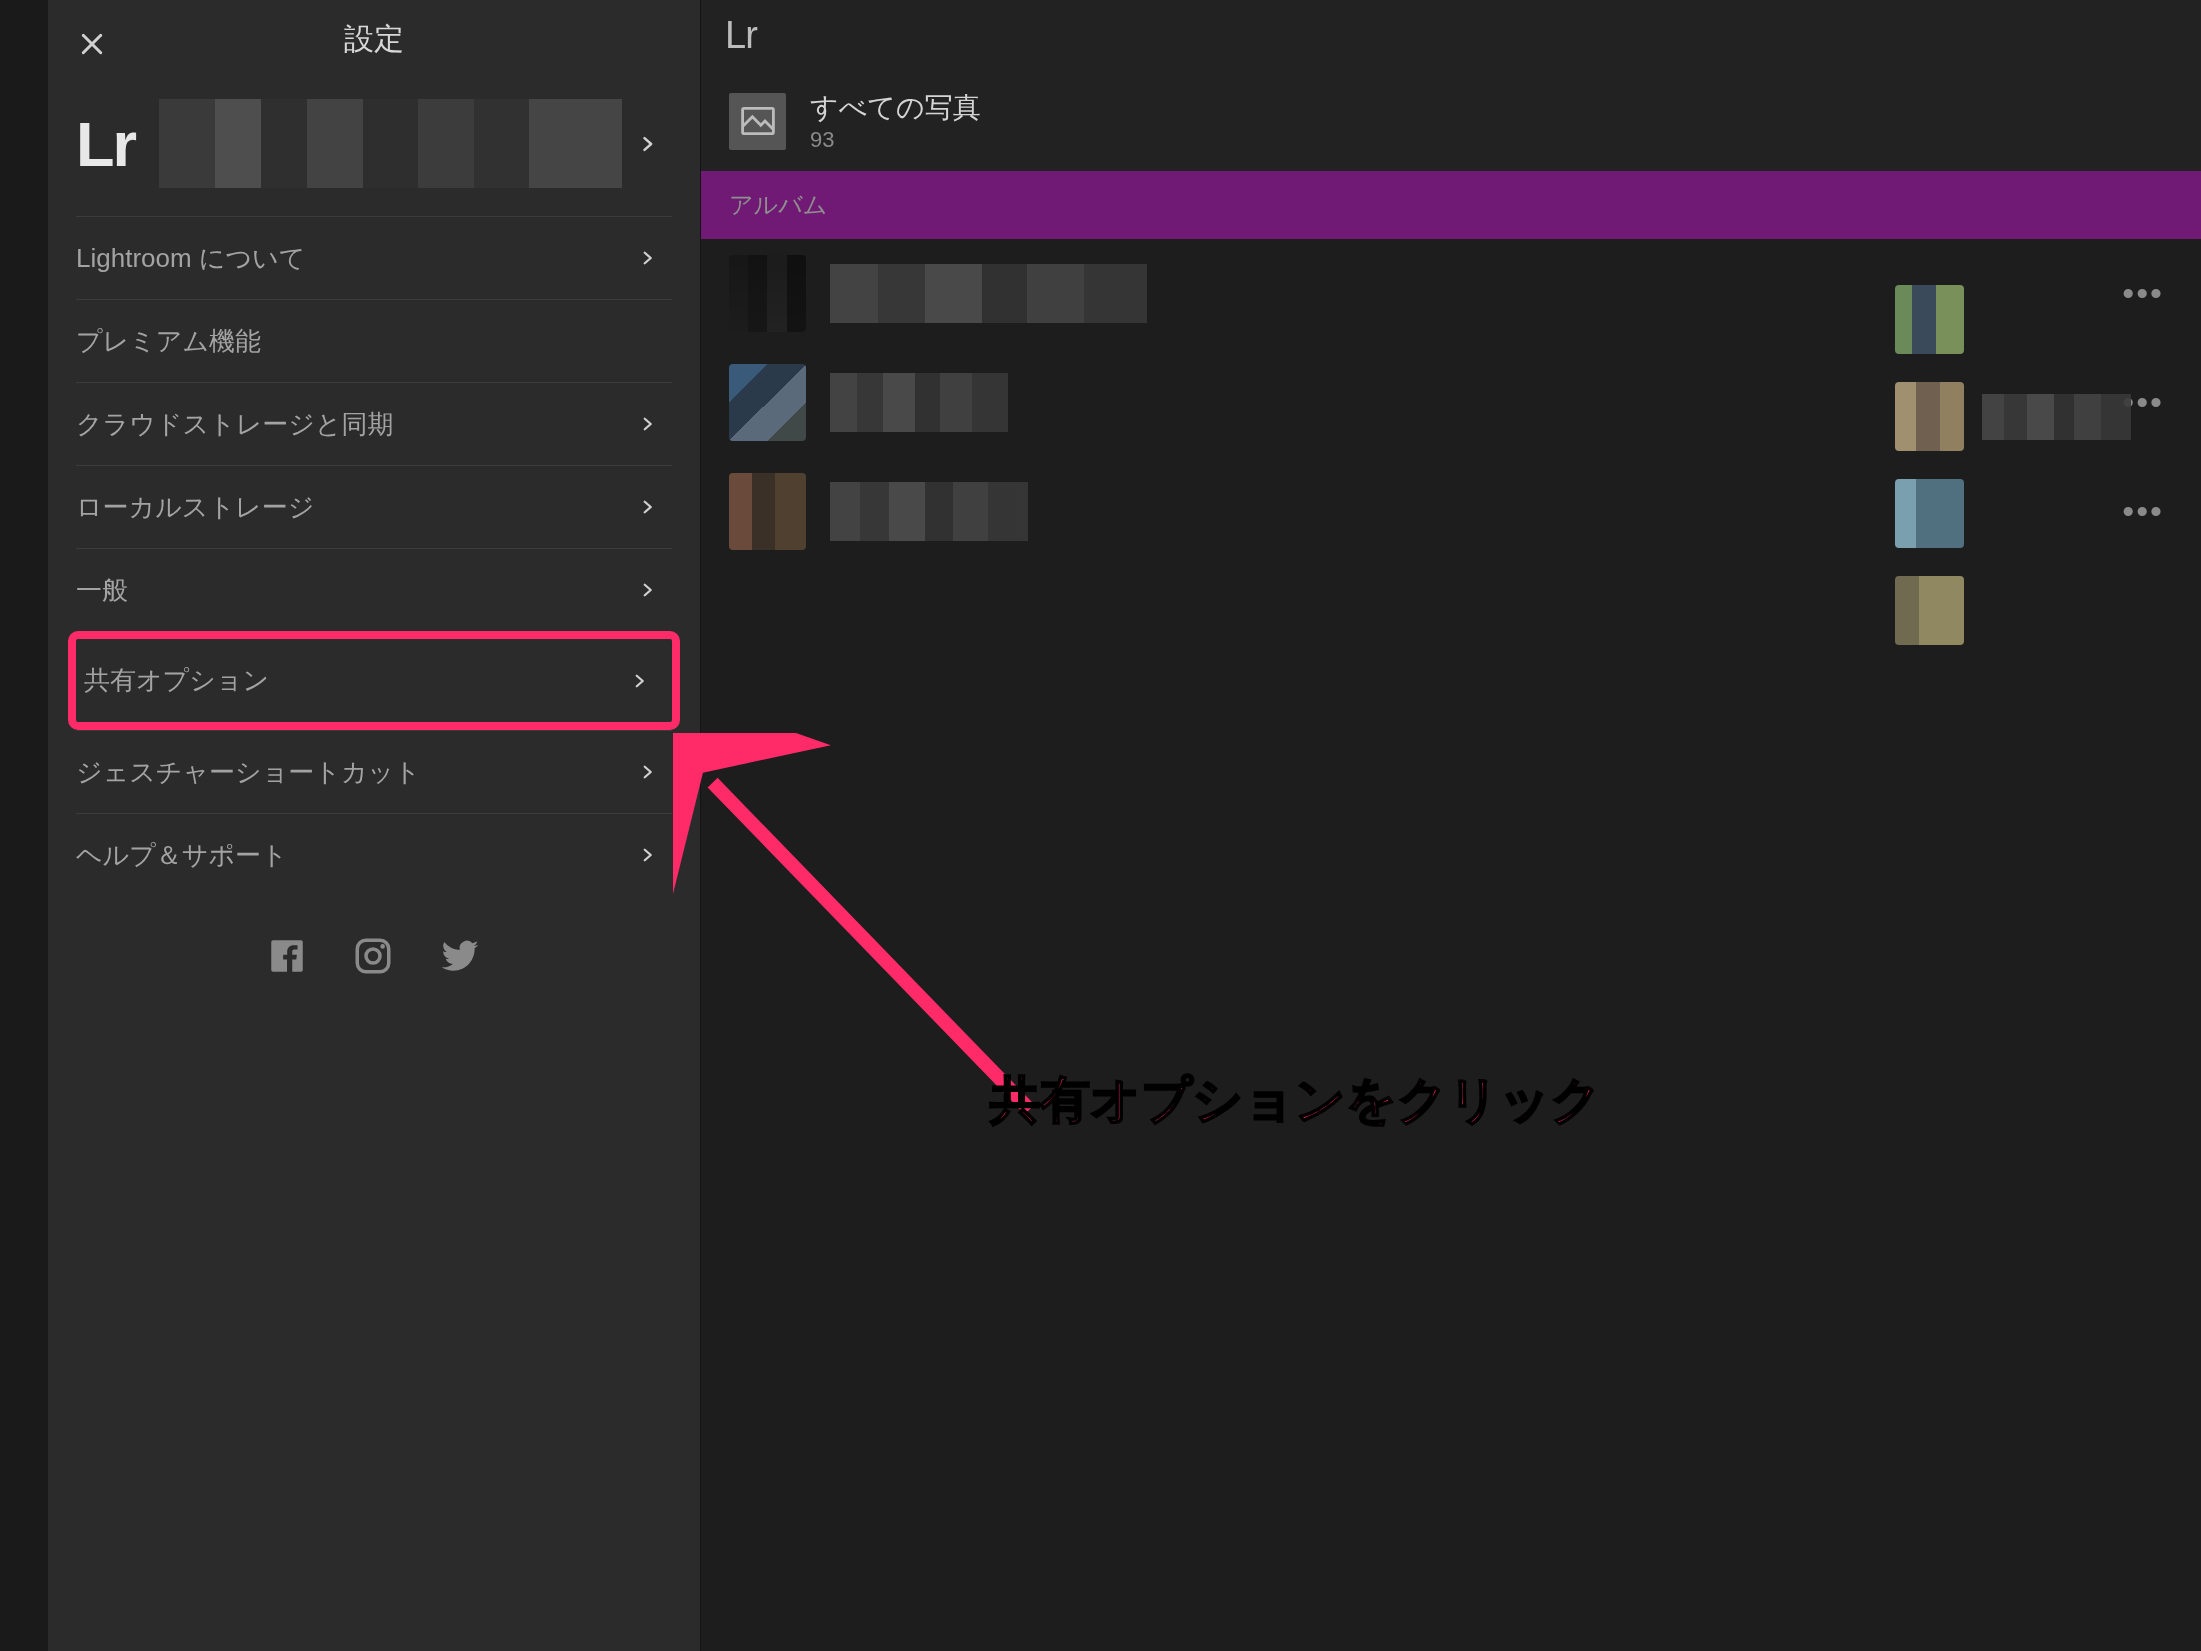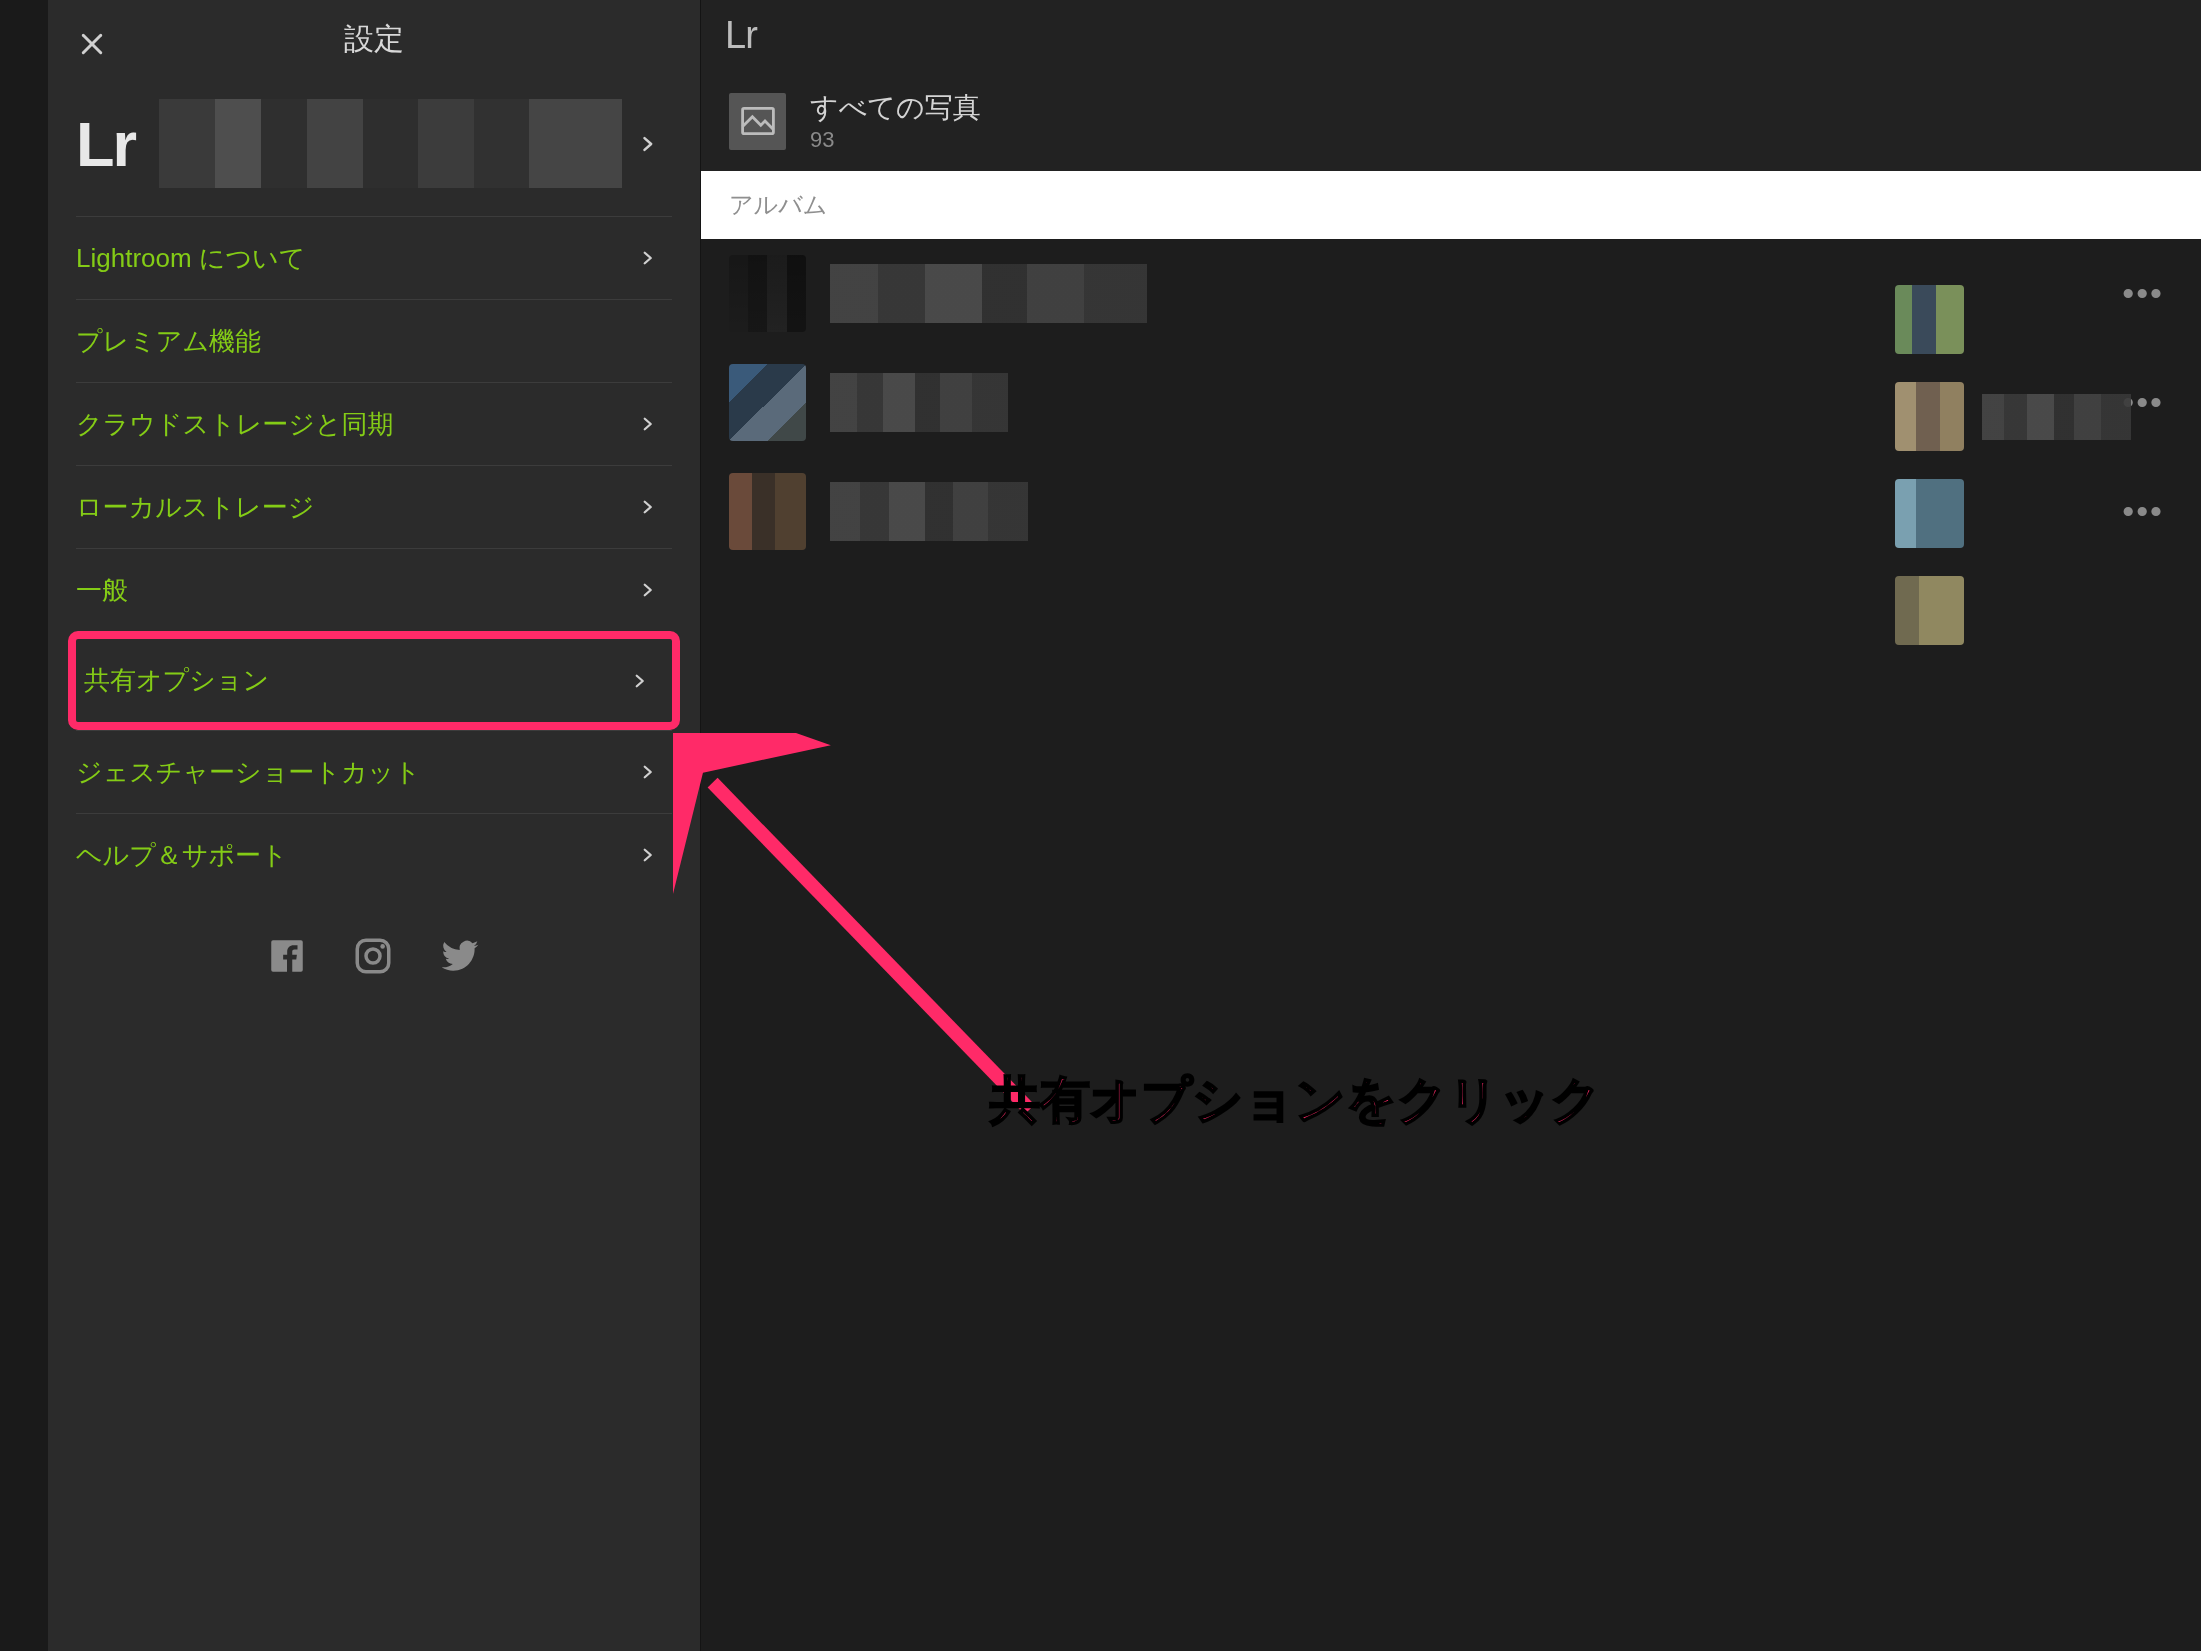--- a/index.html
+++ b/index.html
@@ -93,21 +93,21 @@
     height: 83px;
     display: flex;
     align-items: center;
     justify-content: space-between;
     border-top: 1px solid #3c3c3c;
     cursor: pointer;
   }
   .settings-item:first-child { border-top: 1px solid #3c3c3c; }
   .settings-item-label {
     font-size: 26px;
-    color: #84cc16;
+    color: #a3a3a3;
   }
   .settings-item.no-chevron .chevron-cell { visibility: hidden; }
   .highlight-box {
     border: 8px solid #ff2a68;
     border-radius: 10px;
     margin: 0 -8px;
     padding: 0 8px;
     height: 99px;
     display: flex;
     align-items: center;
@@ -160,21 +160,21 @@
     display:flex; align-items:center; justify-content:center;
     border-radius: 2px;
   }
   .all-photos-text .title { font-size: 28px; color: #d4d4d4; }
   .all-photos-text .count { font-size: 22px; color: #8a8a8a; }
 
   .albums-header {
     padding: 18px 28px;
     font-size: 24px;
     color: #8f8f8f;
-    background: #ffffff;
+    background: #701a75;
   }
   .album-list {
     display: flex;
     flex-direction: column;
     background: #1d1d1d;
   }
   .album-row {
     display: flex;
     align-items: center;
     padding: 16px 28px;

